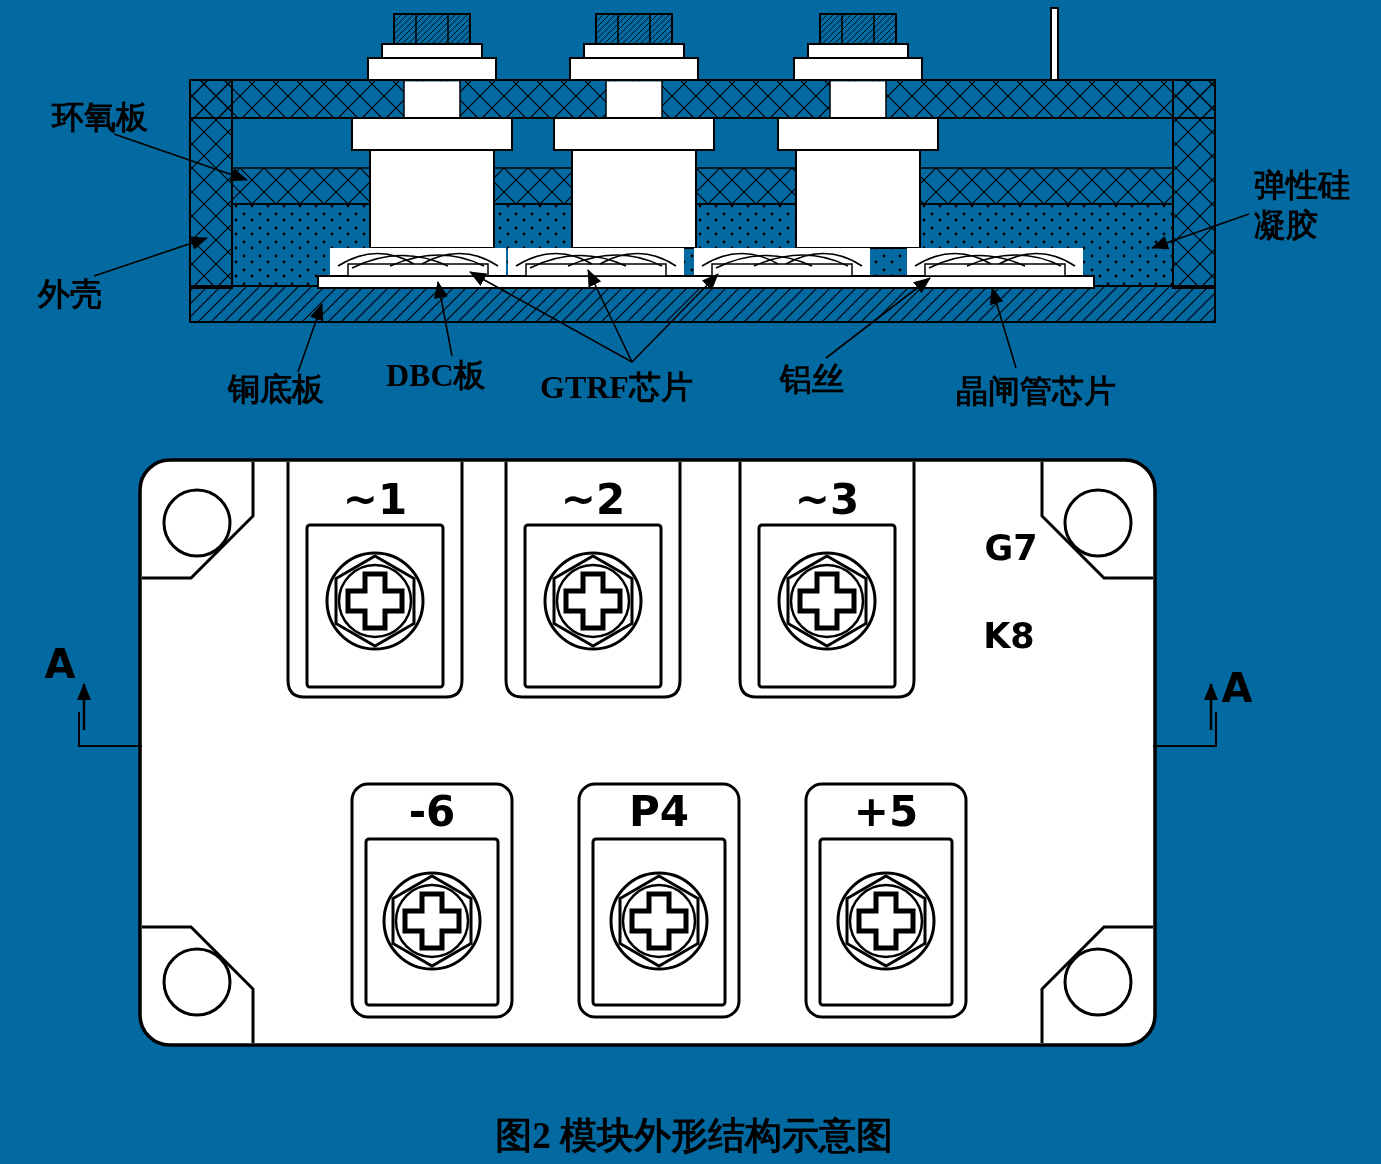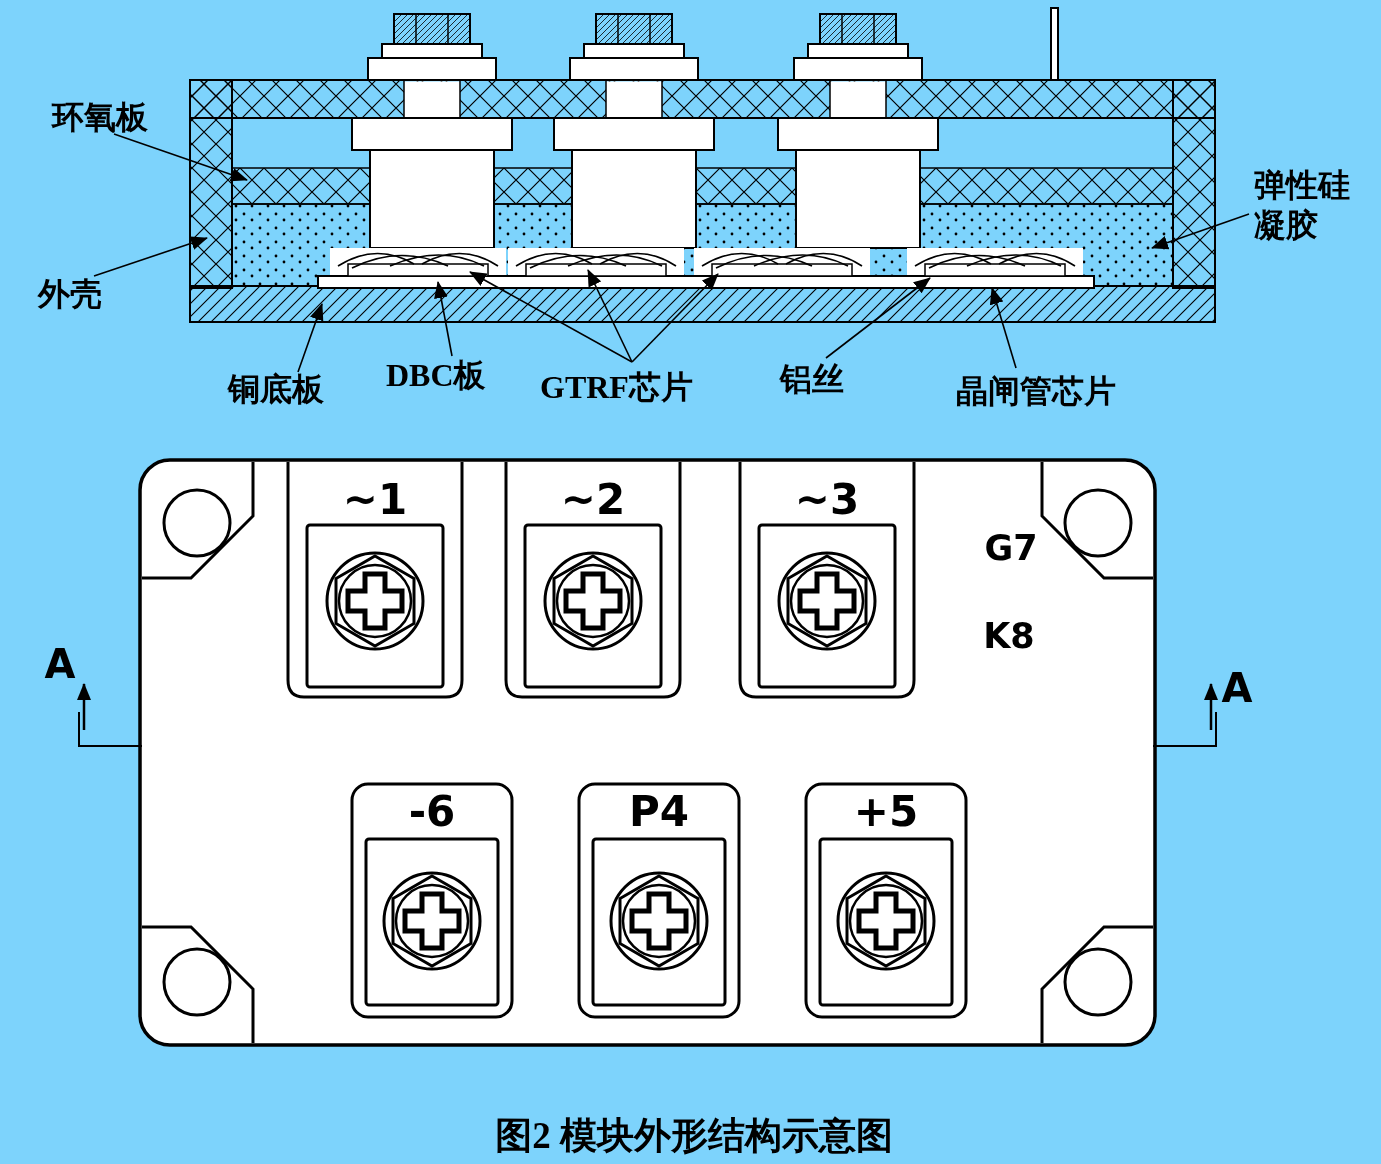--- a/index.html
+++ b/index.html
@@ -1,16 +1,16 @@
 <!DOCTYPE html>
 <html><head>
 <meta charset="utf-8">
 <style>
   html,body{margin:0;padding:0;background:#ffffff;}
-  .canvas{position:relative;width:1381px;height:1164px;background:#7dd3fc;overflow:hidden;text-align:right;}
+  .canvas{position:relative;width:1381px;height:1164px;background:#0369a1;overflow:hidden;text-align:right;}
   svg{display:block;}
   text{fill:#000;}
   .cjk{font-family:"Liberation Serif","DejaVu Sans",serif;font-size:32px;font-weight:700;}
   .term{font-family:"DejaVu Sans","Liberation Sans",sans-serif;font-size:42px;font-weight:700;}
   .gk{font-family:"DejaVu Sans","Liberation Sans",sans-serif;font-size:35px;font-weight:700;}
   .sec{font-family:"DejaVu Sans","Liberation Sans",sans-serif;font-size:40px;font-weight:700;}
   .cap{font-family:"Liberation Serif","DejaVu Sans",serif;font-size:37px;font-weight:600;}
   .ln{stroke:#000;stroke-width:1.6;fill:none;}
   .thick{stroke:#000;stroke-width:3;fill:none;}
 </style>

